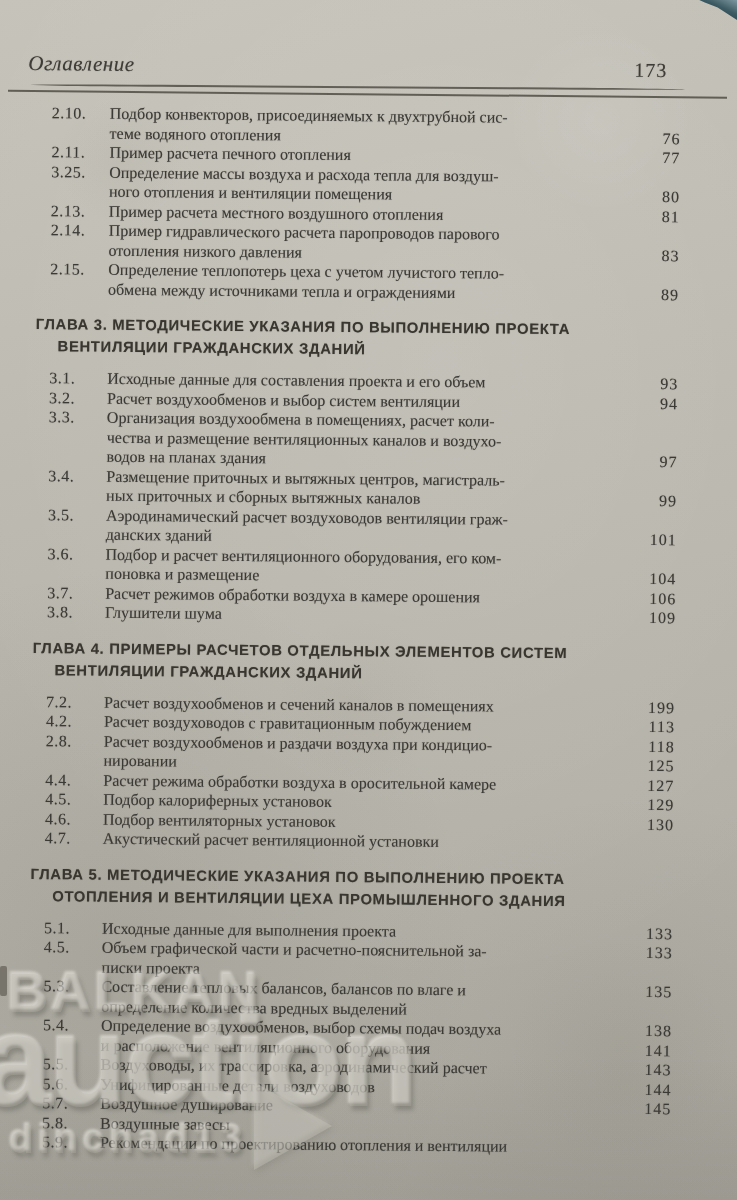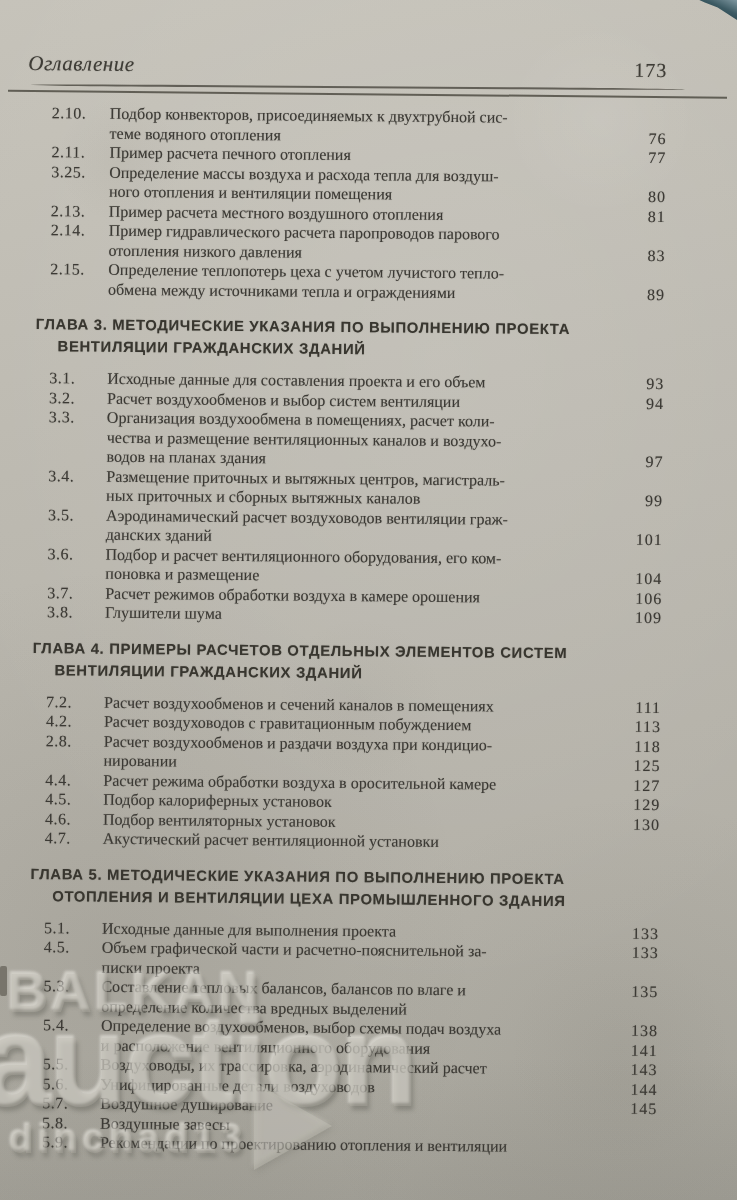--- a/index.html
+++ b/index.html
@@ -64,21 +64,21 @@
     background:#55534a;opacity:.9;
   }
   
   .toc{
     position:absolute;top:106px;left:52px;right:55px;
     font-size:16px;line-height:19.5px;
   }
   .row{position:relative;padding-left:58px;padding-right:64px;white-space:nowrap;}
   .no{position:absolute;left:0;top:0;width:54px;letter-spacing:0.5px;}
   .pg{
-    position:absolute;right:15px;top:0;width:44px;text-align:right;
+    position:absolute;right:1px;top:0;width:44px;text-align:right;
     letter-spacing:1px;
   }
   .chapter{
     font-family:"Liberation Sans", sans-serif;
     font-weight:bold;font-size:14.8px;line-height:22px;
     letter-spacing:0.7px;color:#38362f;
     margin:15px 0 11px -14px;
   }
   .chapter .ch2{display:block;margin-left:22px;}
   
@@ -136,21 +136,21 @@
         <div class="row"><span class="txt">водов на планах здания</span><span class="pg">97</span></div>
         <div class="row"><span class="no">3.4.</span><span class="txt">Размещение приточных и вытяжных центров, магистраль-</span></div>
         <div class="row"><span class="txt">ных приточных и сборных вытяжных каналов</span><span class="pg">99</span></div>
         <div class="row"><span class="no">3.5.</span><span class="txt">Аэродинамический расчет воздуховодов вентиляции граж-</span></div>
         <div class="row"><span class="txt">данских зданий</span><span class="pg">101</span></div>
         <div class="row"><span class="no">3.6.</span><span class="txt">Подбор и расчет вентиляционного оборудования, его ком-</span></div>
         <div class="row"><span class="txt">поновка и размещение</span><span class="pg">104</span></div>
         <div class="row"><span class="no">3.7.</span><span class="txt">Расчет режимов обработки воздуха в камере орошения</span><span class="pg">106</span></div>
         <div class="row"><span class="no">3.8.</span><span class="txt">Глушители шума</span><span class="pg">109</span></div>
         <div class="chapter"><span class="ch1">ГЛАВА 4. ПРИМЕРЫ РАСЧЕТОВ ОТДЕЛЬНЫХ ЭЛЕМЕНТОВ СИСТЕМ</span><span class="ch2">ВЕНТИЛЯЦИИ ГРАЖДАНСКИХ ЗДАНИЙ</span></div>
-        <div class="row"><span class="no">7.2.</span><span class="txt">Расчет воздухообменов и сечений каналов в помещениях</span><span class="pg">111</span></div>
+        <div class="row"><span class="no">7.2.</span><span class="txt">Расчет воздухообменов и сечений каналов в помещениях</span><span class="pg">199</span></div>
         <div class="row"><span class="no">4.2.</span><span class="txt">Расчет воздуховодов с гравитационным побуждением</span><span class="pg">113</span></div>
         <div class="row"><span class="no">2.8.</span><span class="txt">Расчет воздухообменов и раздачи воздуха при кондицио-</span><span class="pg">118</span></div>
         <div class="row"><span class="txt">нировании</span><span class="pg">125</span></div>
         <div class="row"><span class="no">4.4.</span><span class="txt">Расчет режима обработки воздуха в оросительной камере</span><span class="pg">127</span></div>
         <div class="row"><span class="no">4.5.</span><span class="txt">Подбор калориферных установок</span><span class="pg">129</span></div>
         <div class="row"><span class="no">4.6.</span><span class="txt">Подбор вентиляторных установок</span><span class="pg">130</span></div>
         <div class="row"><span class="no">4.7.</span><span class="txt">Акустический расчет вентиляционной установки</span></div>
         <div class="chapter"><span class="ch1">ГЛАВА 5. МЕТОДИЧЕСКИЕ УКАЗАНИЯ ПО ВЫПОЛНЕНИЮ ПРОЕКТА</span><span class="ch2">ОТОПЛЕНИЯ И ВЕНТИЛЯЦИИ ЦЕХА ПРОМЫШЛЕННОГО ЗДАНИЯ</span></div>
         <div class="row"><span class="no">5.1.</span><span class="txt">Исходные данные для выполнения проекта</span><span class="pg">133</span></div>
         <div class="row"><span class="no">4.5.</span><span class="txt">Объем графической части и расчетно-пояснительной за-</span><span class="pg">133</span></div>

